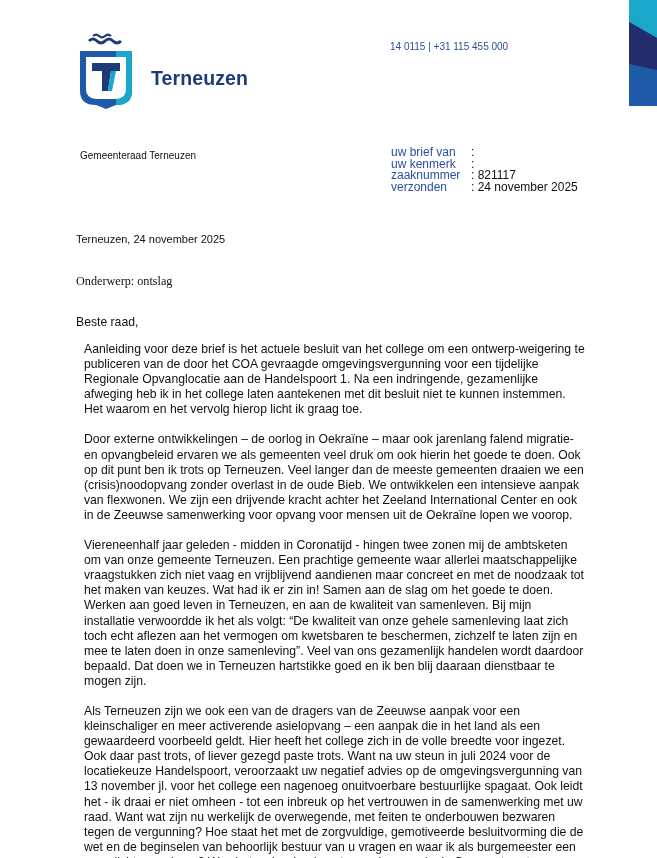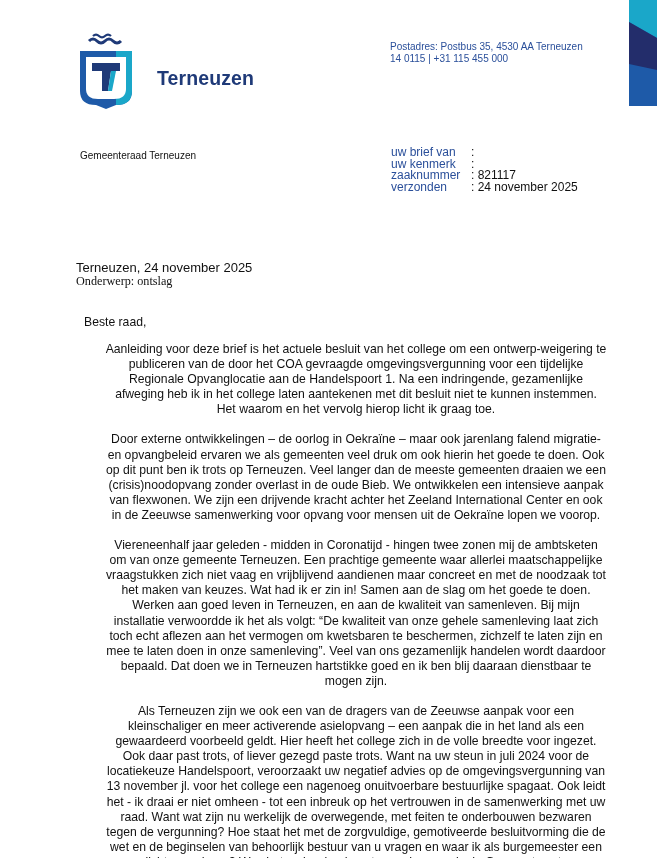--- a/index.html
+++ b/index.html
@@ -1,49 +1,48 @@
 <!DOCTYPE html>
 <html><head>
   <meta charset="utf-8">
   <style>
     html, body { margin: 0; padding: 0; background: #ffffff; }
     body { width: 657px; height: 858px; position: relative; overflow: hidden; font-family: "Liberation Sans", sans-serif; color: #111; }
     .logo { position: absolute; left: 76px; top: 33px; width: 60px; height: 78px; }
-    .brand { position: absolute; left: 157px; top: 67px; font-family: "Liberation Sans", sans-serif; font-weight: bold; font-size: 19.5px; color: #1f3a78; letter-spacing: 0.1px; }
+    .brand { position: absolute; left: 151px; top: 67px; font-family: "Liberation Sans", sans-serif; font-weight: bold; font-size: 19.5px; color: #1f3a78; letter-spacing: 0.1px; }
     .contact { position: absolute; left: 390px; top: 41px; font-size: 10px; line-height: 12.3px; color: #2a4f9a; }
     .contact .web { font-weight: bold; color: #1f3a78; }
     .stripe { position: absolute; right: 0; top: 0; width: 28px; height: 106px; }
     .recipient { position: absolute; left: 80px; top: 150px; font-size: 10px; }
     .refs { position: absolute; left: 391px; top: 147px; font-size: 12px; line-height: 11.5px; }
     .refs .row { display: flex; }
     .refs .lbl { width: 80px; color: #2a4f9a; }
     .refs .val { color: #111; }
-    .dateline { position: absolute; left: 76px; top: 233px; font-size: 13px; margin-top: 27px; }
+    .dateline { position: absolute; left: 76px; top: 233px; font-size: 11px; }
     .subject { position: absolute; left: 76px; top: 274px; font-size: 12.2px; font-family: Liberation Serif, serif; }
-    .salutation { position: absolute; left: 76px; top: 315px; font-size: 12.2px; margin-left: 8px; }
+    .salutation { position: absolute; left: 76px; top: 315px; font-size: 12.2px; }
     .body { position: absolute; left: 76px; top: 342px; width: 560px; font-size: 12.2px; line-height: 15.1px; }
-    .body p { margin: 0 0 15px 0; white-space: pre-line; text-align: center; }
+    .body p { margin: 0 0 15px 8px; white-space: pre-line; }
   </style>
 </head>
 <body>
 
 <svg class="logo" viewBox="0 0 60 78">
   <path d="M13 8 q4 -4 8 0 q4 4 8 0 q4 -4 8 0 q4 4 8 0" fill="none" stroke="#1f3a78" stroke-width="3"></path>
   <path d="M17 3 q3 -3 6 0 q3 3 6 0 q3 -3 6 0" fill="none" stroke="#1f3a78" stroke-width="2.2"></path>
   <path d="M4 18 H56 V58 Q56 72 40 72 L30 76 L20 72 Q4 72 4 58 Z" fill="#1e5aa8"></path>
   <path d="M40 18 H56 V58 Q56 72 40 72 Z" fill="#1aa7c9"></path>
   <path d="M10 24 H50 V56 Q50 66 38 66 H22 Q10 66 10 56 Z" fill="#ffffff"></path>
   <rect x="16" y="30" width="28" height="8" fill="#1f3a78"></rect>
   <path d="M26 38 H35 L32 58 H26 Z" fill="#1f3a78"></path>
   <path d="M35 38 H40 L36 58 H32 Z" fill="#1aa7c9"></path>
 </svg>
 <div class="brand">Terneuzen</div>
 
 <div class="contact">
-  <div>Postadres: Postbus 35, 4530 AA Terneuzen</div>
   <div>14 0115 | +31 115 455 000</div>
 </div>
 
 <svg class="stripe" viewBox="0 0 28 106" preserveAspectRatio="none">
   <rect x="0" y="0" width="28" height="106" fill="#1e5aa8"></rect>
   <polygon points="0,0 28,0 28,38 0,22" fill="#1aa7c9"></polygon>
   <polygon points="0,22 28,38 28,70 0,64" fill="#232d6b"></polygon>
 </svg>
 
 <div class="recipient">Gemeenteraad Terneuzen</div>

